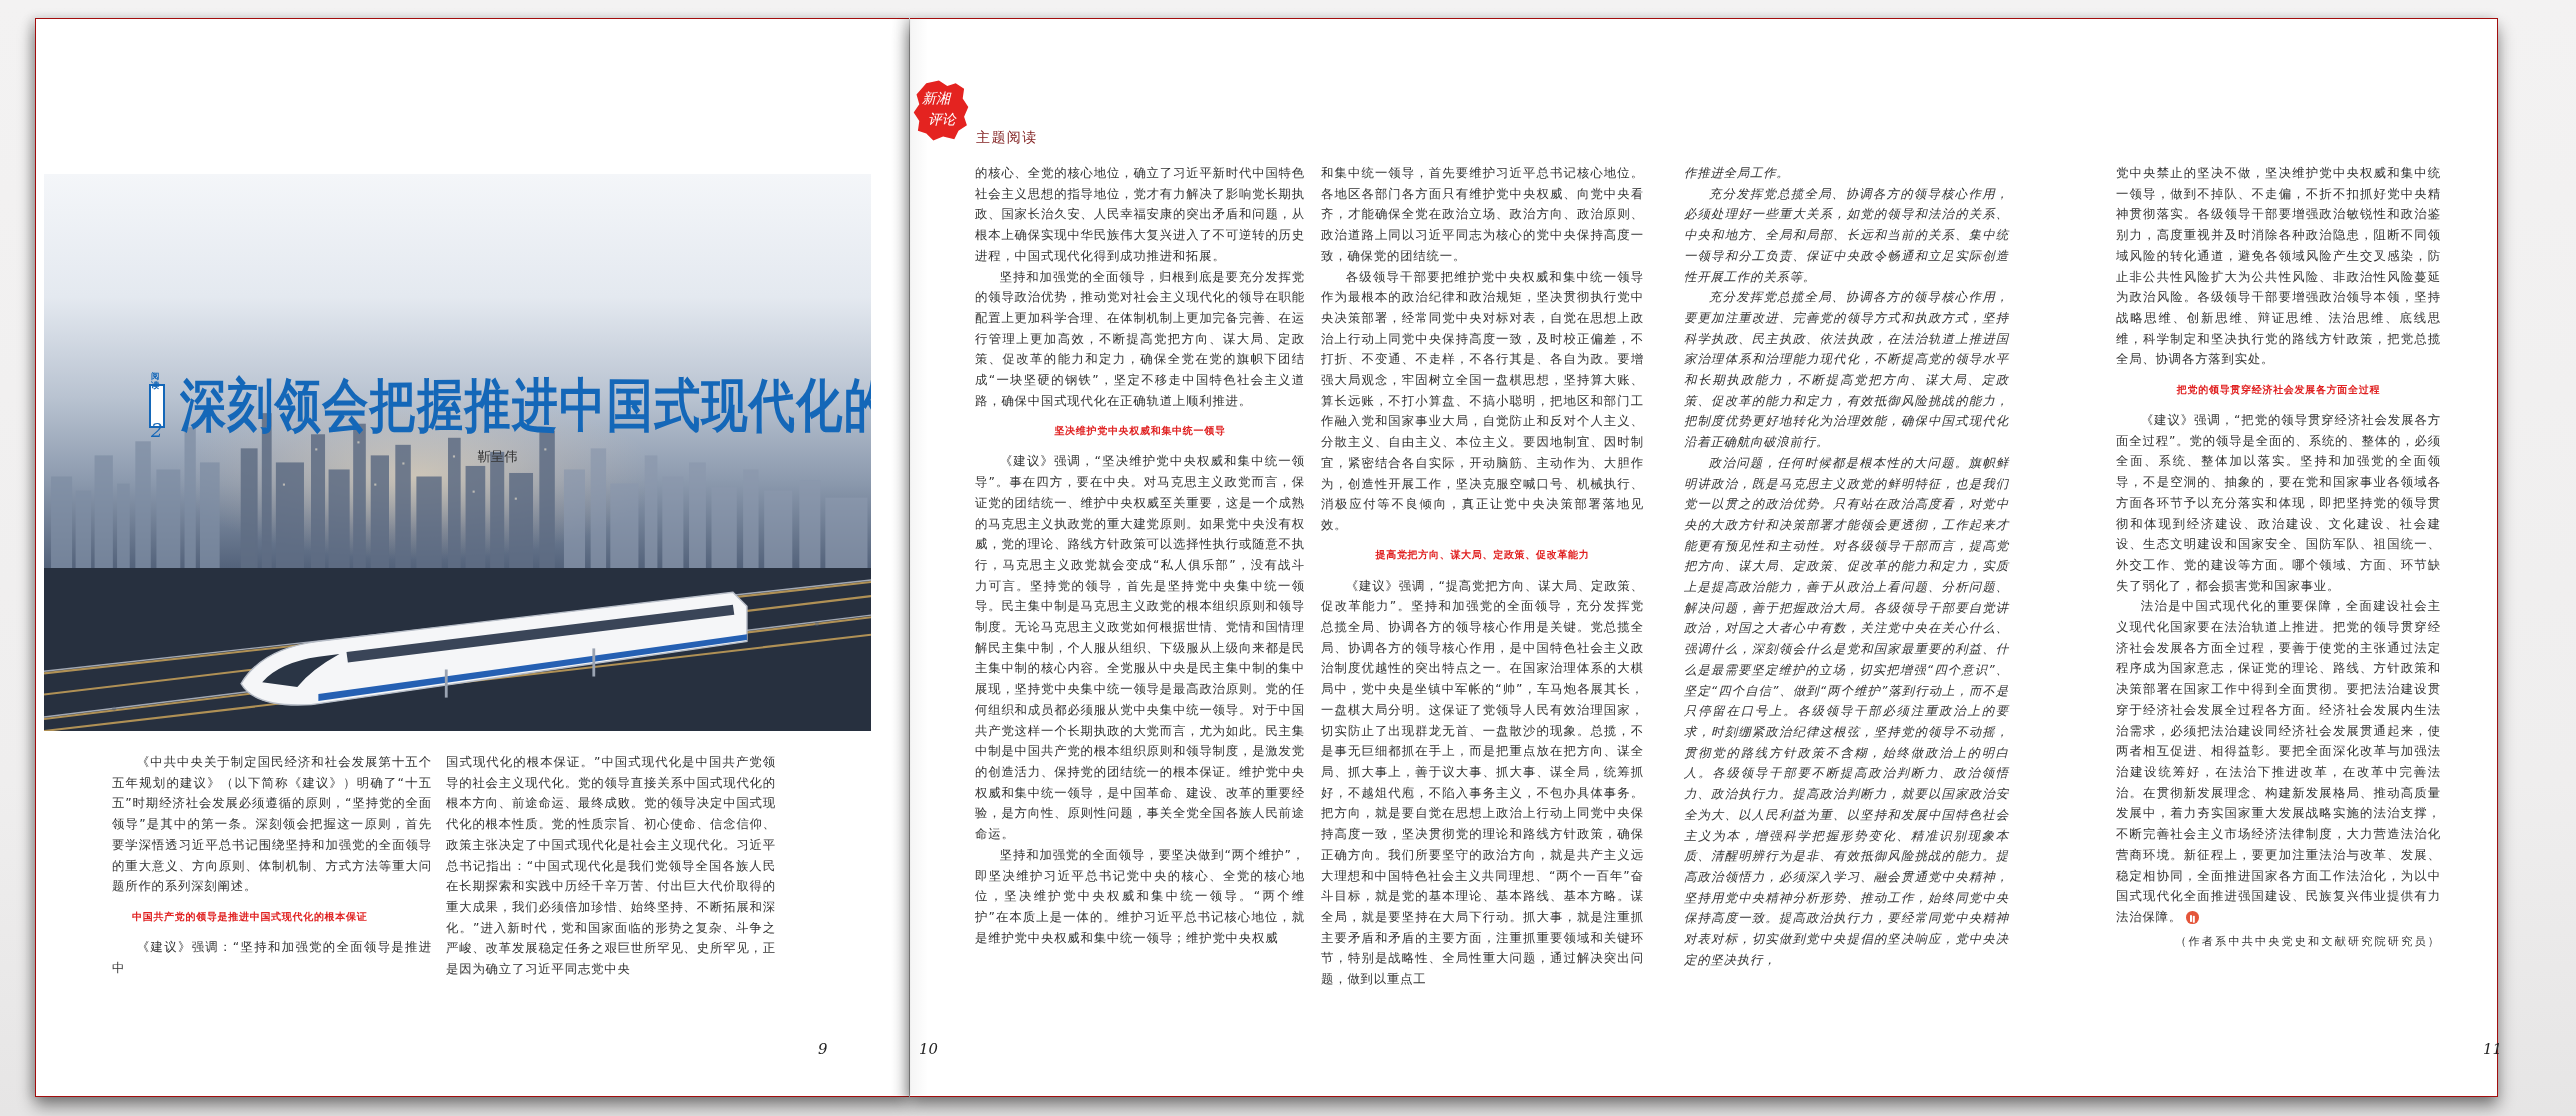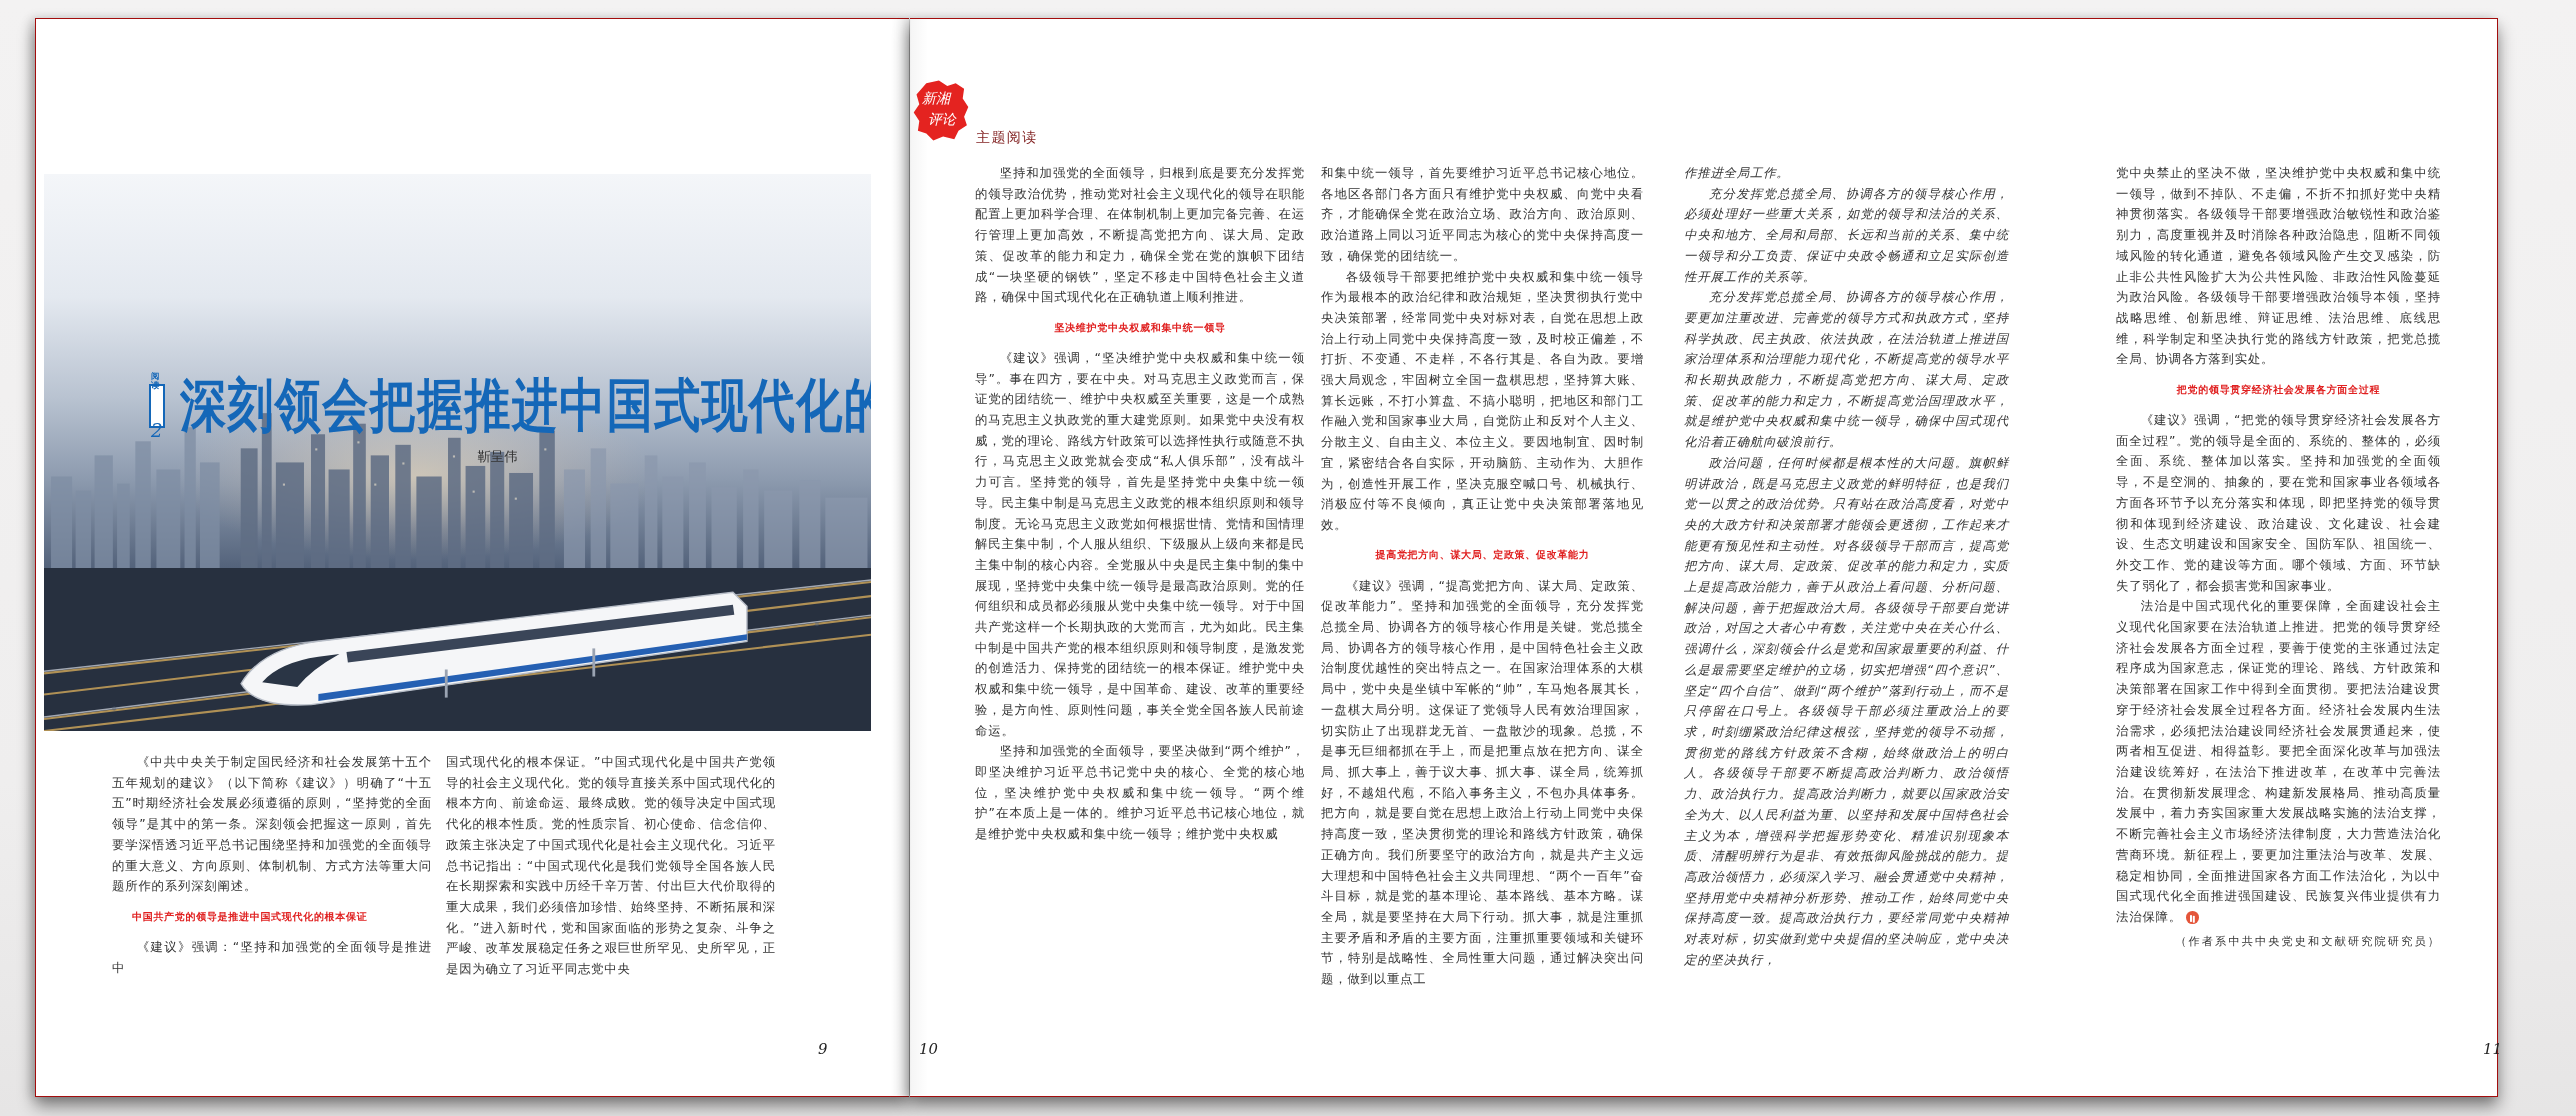--- a/index.html
+++ b/index.html
@@ -217,37 +217,38 @@
   <p>《中共中央关于制定国民经济和社会发展第十五个五年规划的建议》（以下简称《建议》）明确了“十五五”时期经济社会发展必须遵循的原则，“坚持党的全面领导”是其中的第一条。深刻领会把握这一原则，首先要学深悟透习近平总书记围绕坚持和加强党的全面领导的重大意义、方向原则、体制机制、方式方法等重大问题所作的系列深刻阐述。</p>
   <h3 class="left">中国共产党的领导是推进中国式现代化的根本保证</h3>
   <p>《建议》强调：“坚持和加强党的全面领导是推进中</p>
 </div>
 
 <div class="col c2">
   <p class="noindent">国式现代化的根本保证。”中国式现代化是中国共产党领导的社会主义现代化。党的领导直接关系中国式现代化的根本方向、前途命运、最终成败。党的领导决定中国式现代化的根本性质。党的性质宗旨、初心使命、信念信仰、政策主张决定了中国式现代化是社会主义现代化。习近平总书记指出：“中国式现代化是我们党领导全国各族人民在长期探索和实践中历经千辛万苦、付出巨大代价取得的重大成果，我们必须倍加珍惜、始终坚持、不断拓展和深化。”进入新时代，党和国家面临的形势之复杂、斗争之严峻、改革发展稳定任务之艰巨世所罕见、史所罕见，正是因为确立了习近平同志党中央</p>
 </div>
 
 <div class="col c3">
+  <p class="noindent">的核心、全党的核心地位，确立了习近平新时代中国特色社会主义思想的指导地位，党才有力解决了影响党长期执政、国家长治久安、人民幸福安康的突出矛盾和问题，从根本上确保实现中华民族伟大复兴进入了不可逆转的历史进程，中国式现代化得到成功推进和拓展。</p>
   <p>坚持和加强党的全面领导，归根到底是要充分发挥党的领导政治优势，推动党对社会主义现代化的领导在职能配置上更加科学合理、在体制机制上更加完备完善、在运行管理上更加高效，不断提高党把方向、谋大局、定政策、促改革的能力和定力，确保全党在党的旗帜下团结成“一块坚硬的钢铁”，坚定不移走中国特色社会主义道路，确保中国式现代化在正确轨道上顺利推进。</p>
   <h3>坚决维护党中央权威和集中统一领导</h3>
   <p>《建议》强调，“坚决维护党中央权威和集中统一领导”。事在四方，要在中央。对马克思主义政党而言，保证党的团结统一、维护中央权威至关重要，这是一个成熟的马克思主义执政党的重大建党原则。如果党中央没有权威，党的理论、路线方针政策可以选择性执行或随意不执行，马克思主义政党就会变成“私人俱乐部”，没有战斗力可言。坚持党的领导，首先是坚持党中央集中统一领导。民主集中制是马克思主义政党的根本组织原则和领导制度。无论马克思主义政党如何根据世情、党情和国情理解民主集中制，个人服从组织、下级服从上级向来都是民主集中制的核心内容。全党服从中央是民主集中制的集中展现，坚持党中央集中统一领导是最高政治原则。党的任何组织和成员都必须服从党中央集中统一领导。对于中国共产党这样一个长期执政的大党而言，尤为如此。民主集中制是中国共产党的根本组织原则和领导制度，是激发党的创造活力、保持党的团结统一的根本保证。维护党中央权威和集中统一领导，是中国革命、建设、改革的重要经验，是方向性、原则性问题，事关全党全国各族人民前途命运。</p>
   <p>坚持和加强党的全面领导，要坚决做到“两个维护”，即坚决维护习近平总书记党中央的核心、全党的核心地位，坚决维护党中央权威和集中统一领导。“两个维护”在本质上是一体的。维护习近平总书记核心地位，就是维护党中央权威和集中统一领导；维护党中央权威</p>
 </div>
 
 <div class="col c4">
   <p class="noindent">和集中统一领导，首先要维护习近平总书记核心地位。各地区各部门各方面只有维护党中央权威、向党中央看齐，才能确保全党在政治立场、政治方向、政治原则、政治道路上同以习近平同志为核心的党中央保持高度一致，确保党的团结统一。</p>
   <p>各级领导干部要把维护党中央权威和集中统一领导作为最根本的政治纪律和政治规矩，坚决贯彻执行党中央决策部署，经常同党中央对标对表，自觉在思想上政治上行动上同党中央保持高度一致，及时校正偏差，不打折、不变通、不走样，不各行其是、各自为政。要增强大局观念，牢固树立全国一盘棋思想，坚持算大账、算长远账，不打小算盘、不搞小聪明，把地区和部门工作融入党和国家事业大局，自觉防止和反对个人主义、分散主义、自由主义、本位主义。要因地制宜、因时制宜，紧密结合各自实际，开动脑筋、主动作为、大胆作为，创造性开展工作，坚决克服空喊口号、机械执行、消极应付等不良倾向，真正让党中央决策部署落地见效。</p>
   <h3>提高党把方向、谋大局、定政策、促改革能力</h3>
   <p>《建议》强调，“提高党把方向、谋大局、定政策、促改革能力”。坚持和加强党的全面领导，充分发挥党总揽全局、协调各方的领导核心作用是关键。党总揽全局、协调各方的领导核心作用，是中国特色社会主义政治制度优越性的突出特点之一。在国家治理体系的大棋局中，党中央是坐镇中军帐的“帅”，车马炮各展其长，一盘棋大局分明。这保证了党领导人民有效治理国家，切实防止了出现群龙无首、一盘散沙的现象。总揽，不是事无巨细都抓在手上，而是把重点放在把方向、谋全局、抓大事上，善于议大事、抓大事、谋全局，统筹抓好，不越俎代庖，不陷入事务主义，不包办具体事务。把方向，就是要自觉在思想上政治上行动上同党中央保持高度一致，坚决贯彻党的理论和路线方针政策，确保正确方向。我们所要坚守的政治方向，就是共产主义远大理想和中国特色社会主义共同理想、“两个一百年”奋斗目标，就是党的基本理论、基本路线、基本方略。谋全局，就是要坚持在大局下行动。抓大事，就是注重抓主要矛盾和矛盾的主要方面，注重抓重要领域和关键环节，特别是战略性、全局性重大问题，通过解决突出问题，做到以重点工</p>
 </div>
 
 <div class="col c5">
   <p class="noindent">作推进全局工作。</p>
   <p>充分发挥党总揽全局、协调各方的领导核心作用，必须处理好一些重大关系，如党的领导和法治的关系、中央和地方、全局和局部、长远和当前的关系、集中统一领导和分工负责、保证中央政令畅通和立足实际创造性开展工作的关系等。</p>
-  <p>充分发挥党总揽全局、协调各方的领导核心作用，要更加注重改进、完善党的领导方式和执政方式，坚持科学执政、民主执政、依法执政，在法治轨道上推进国家治理体系和治理能力现代化，不断提高党的领导水平和长期执政能力，不断提高党把方向、谋大局、定政策、促改革的能力和定力，不断提高党治国理政水平，就是维护党中央权威和集中统一领导，确保中国式现代化沿着正确航向破浪前行。</p>
+  <p>充分发挥党总揽全局、协调各方的领导核心作用，要更加注重改进、完善党的领导方式和执政方式，坚持科学执政、民主执政、依法执政，在法治轨道上推进国家治理体系和治理能力现代化，不断提高党的领导水平和长期执政能力，不断提高党把方向、谋大局、定政策、促改革的能力和定力，有效抵御风险挑战的能力，把制度优势更好地转化为治理效能，确保中国式现代化沿着正确航向破浪前行。</p>
   <p>政治问题，任何时候都是根本性的大问题。旗帜鲜明讲政治，既是马克思主义政党的鲜明特征，也是我们党一以贯之的政治优势。只有站在政治高度看，对党中央的大政方针和决策部署才能领会更透彻，工作起来才能更有预见性和主动性。对各级领导干部而言，提高党把方向、谋大局、定政策、促改革的能力和定力，实质上是提高政治能力，善于从政治上看问题、分析问题、解决问题，善于把握政治大局。各级领导干部要自觉讲政治，对国之大者心中有数，关注党中央在关心什么、强调什么，深刻领会什么是党和国家最重要的利益、什么是最需要坚定维护的立场，切实把增强“四个意识”、坚定“四个自信”、做到“两个维护”落到行动上，而不是只停留在口号上。各级领导干部必须注重政治上的要求，时刻绷紧政治纪律这根弦，坚持党的领导不动摇，贯彻党的路线方针政策不含糊，始终做政治上的明白人。各级领导干部要不断提高政治判断力、政治领悟力、政治执行力。提高政治判断力，就要以国家政治安全为大、以人民利益为重、以坚持和发展中国特色社会主义为本，增强科学把握形势变化、精准识别现象本质、清醒明辨行为是非、有效抵御风险挑战的能力。提高政治领悟力，必须深入学习、融会贯通党中央精神，坚持用党中央精神分析形势、推动工作，始终同党中央保持高度一致。提高政治执行力，要经常同党中央精神对表对标，切实做到党中央提倡的坚决响应，党中央决定的坚决执行，</p>
 </div>
 
 <div class="col c6">
   <p class="noindent">党中央禁止的坚决不做，坚决维护党中央权威和集中统一领导，做到不掉队、不走偏，不折不扣抓好党中央精神贯彻落实。各级领导干部要增强政治敏锐性和政治鉴别力，高度重视并及时消除各种政治隐患，阻断不同领域风险的转化通道，避免各领域风险产生交叉感染，防止非公共性风险扩大为公共性风险、非政治性风险蔓延为政治风险。各级领导干部要增强政治领导本领，坚持战略思维、创新思维、辩证思维、法治思维、底线思维，科学制定和坚决执行党的路线方针政策，把党总揽全局、协调各方落到实处。</p>
   <h3>把党的领导贯穿经济社会发展各方面全过程</h3>
   <p>《建议》强调，“把党的领导贯穿经济社会发展各方面全过程”。党的领导是全面的、系统的、整体的，必须全面、系统、整体加以落实。坚持和加强党的全面领导，不是空洞的、抽象的，要在党和国家事业各领域各方面各环节予以充分落实和体现，即把坚持党的领导贯彻和体现到经济建设、政治建设、文化建设、社会建设、生态文明建设和国家安全、国防军队、祖国统一、外交工作、党的建设等方面。哪个领域、方面、环节缺失了弱化了，都会损害党和国家事业。</p>
   <p><span>法治是中国式现代化的重要保障，全面建设社会主义现代化国家要在法治轨道上推进。把党的领导贯穿经济社会发展各方面全过程，要善于使党的主张通过法定程序成为国家意志，保证党的理论、路线、方针政策和决策部署在国家工作中得到全面贯彻。要把法治建设贯穿于经济社会发展全过程各方面。经济社会发展内生法治需求，必须把法治建设同经济社会发展贯通起来，使两者相互促进、相得益彰。要把全面深化改革与加强法治建设统筹好，在法治下推进改革，在改革中完善法治。在贯彻新发展理念、构建新发展格局、推动高质量发展中，着力夯实国家重大发展战略实施的法治支撑，不断完善社会主义市场经济法律制度，大力营造法治化营商环境。新征程上，要更加注重法治与改革、发展、稳定相协同，全面推进国家各方面工作法治化，为以中国式现代化全面推进强国建设、民族复兴伟业提供有力法治保障。</span><span class="end-mark"></span></p>
   <span class="byline">（作者系中共中央党史和文献研究院研究员）</span>
 </div>

